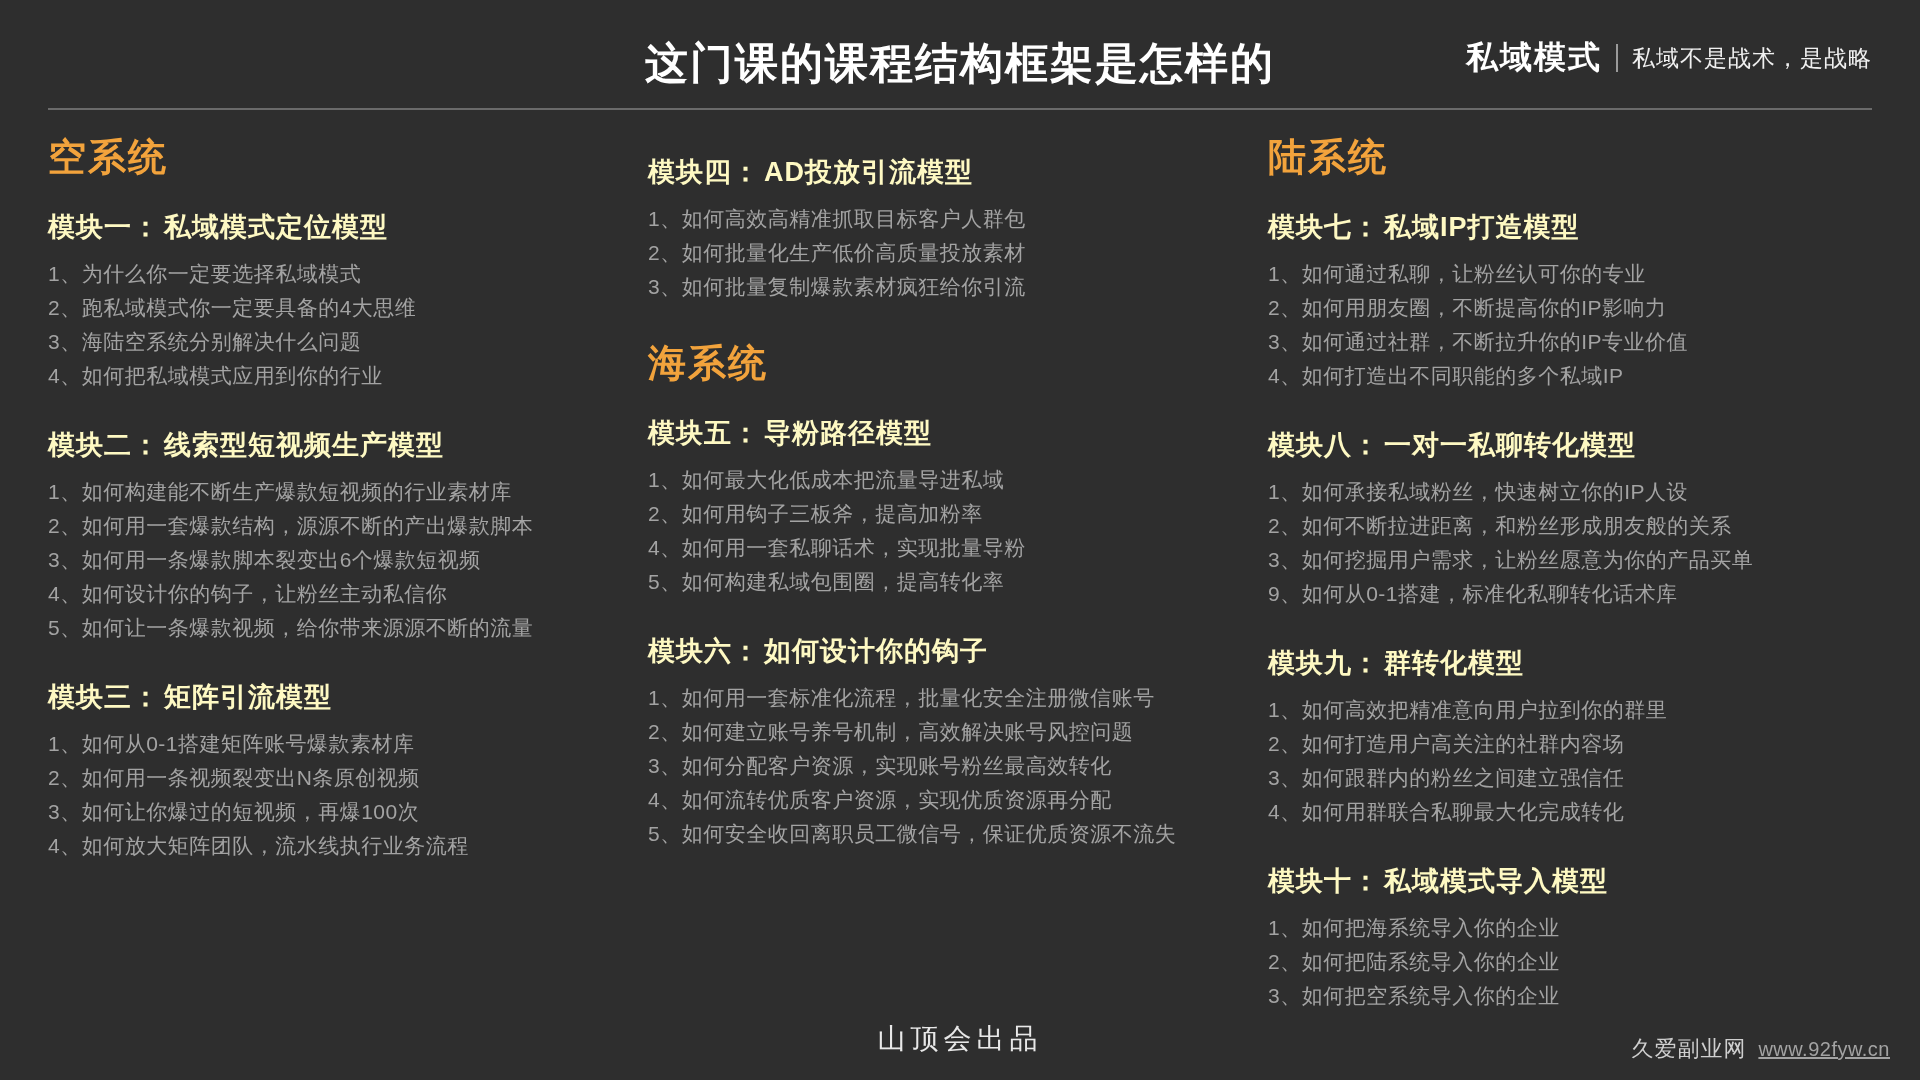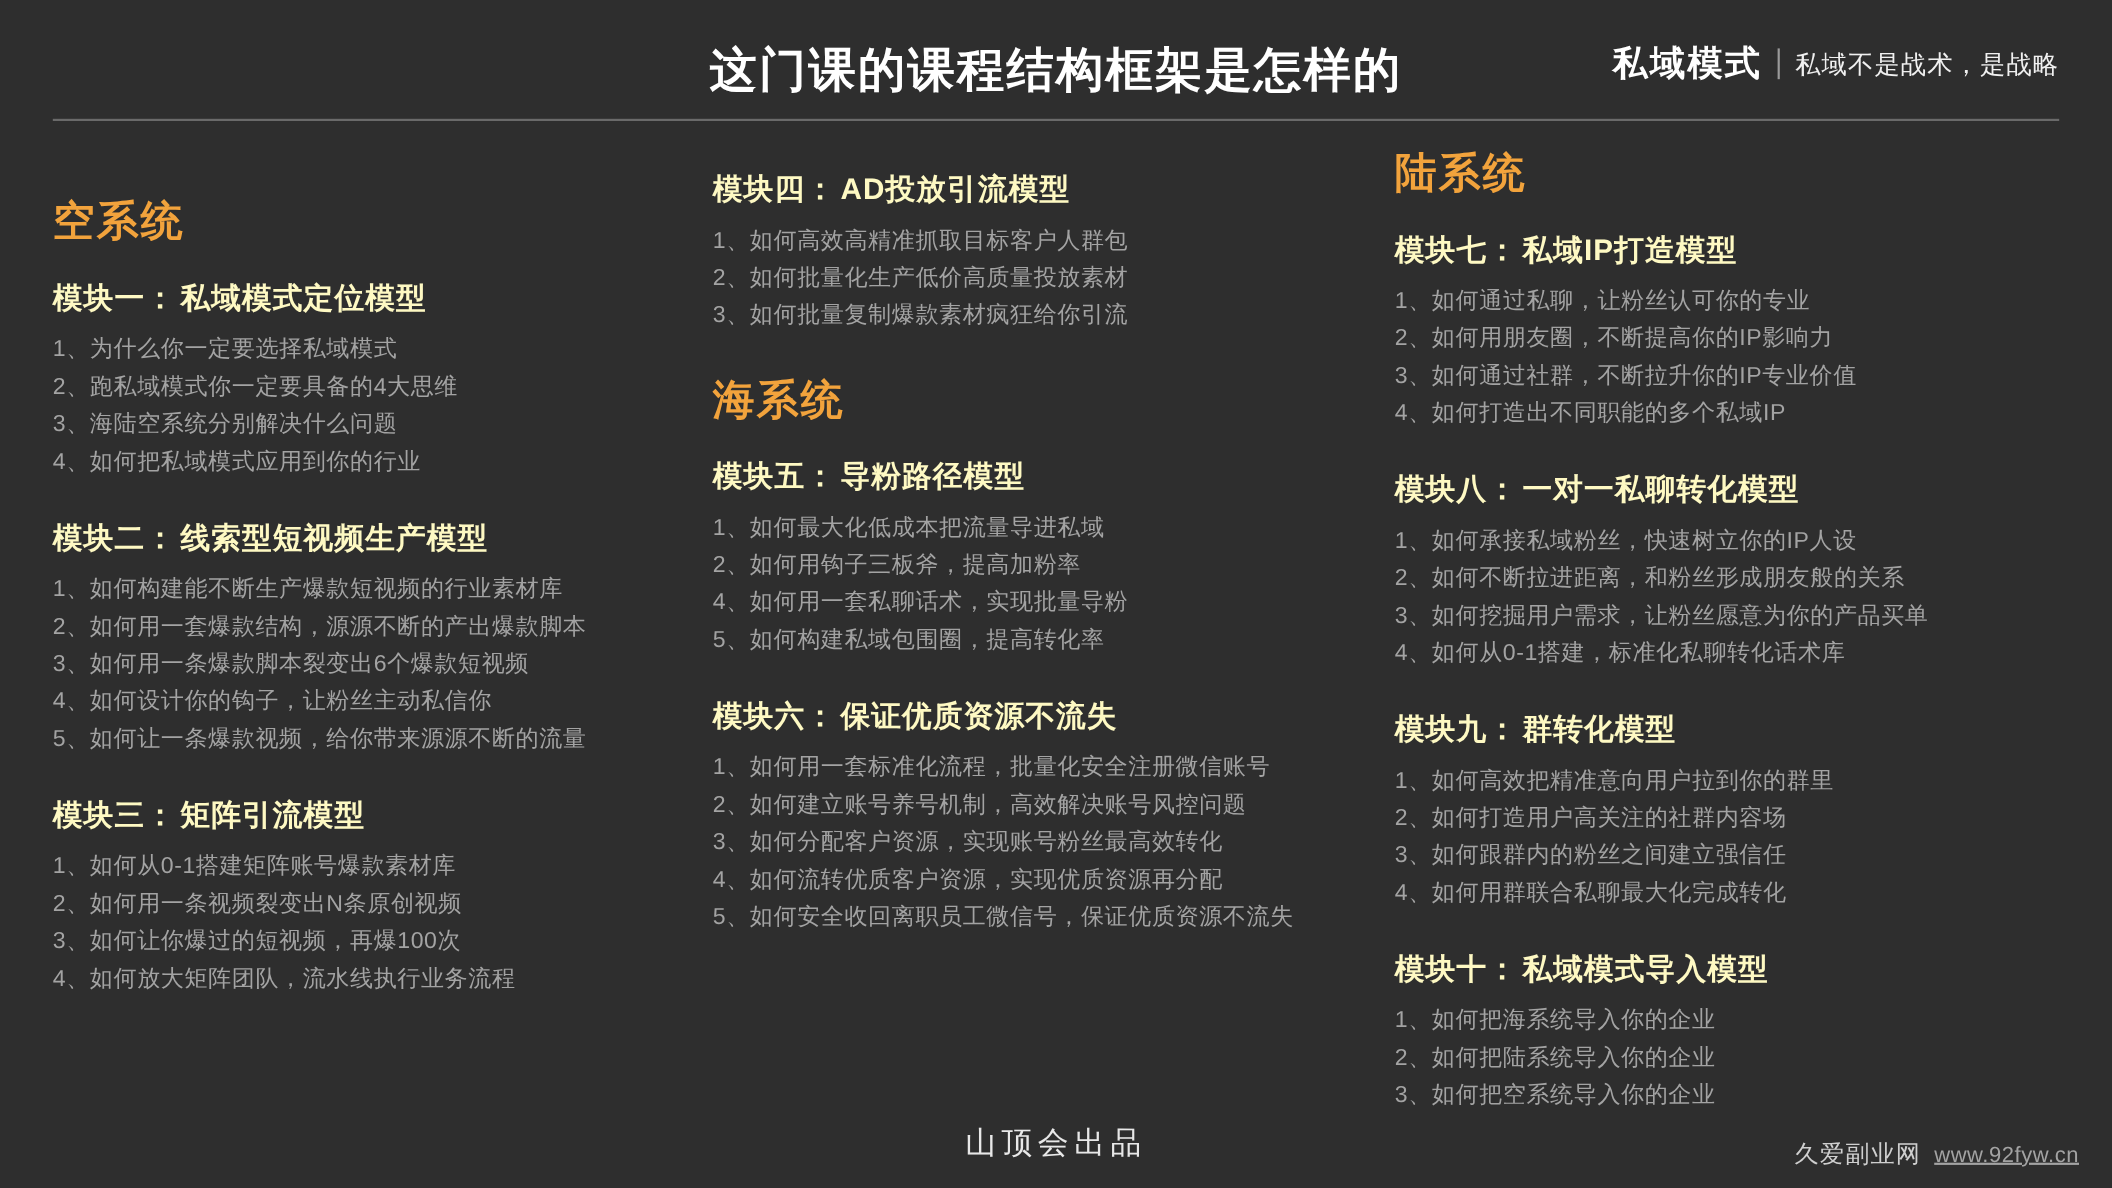--- a/index.html
+++ b/index.html
@@ -74,21 +74,21 @@
     position: absolute;
     top: 132px;
     left: 48px;
     right: 48px;
     display: flex;
     gap: 0px;
   }
   .col {
     box-sizing: border-box;
   }
-  .col-1 { width: 600px; padding-right: 30px; margin-top: 44px; }
+  .col-1 { width: 600px; padding-right: 30px; }
   .col-2 { width: 620px; padding-right: 30px; }
   .col-3 { width: 600px; }
 
   .system-title {
     color: #f2a33c;
     font-size: 38px;
     font-weight: bold;
     letter-spacing: 2px;
     margin: 0 0 26px 0;
   }
@@ -215,21 +215,21 @@
           <span class="mod-label">模块五：</span><span>导粉路径模型</span>
         </div>
         <div class="item">1、如何最大化低成本把流量导进私域</div>
         <div class="item">2、如何用钩子三板斧，提高加粉率</div>
         <div class="item">4、如何用一套私聊话术，实现批量导粉</div>
         <div class="item">5、如何构建私域包围圈，提高转化率</div>
       </div>
 
       <div class="module">
         <div class="module-title">
-          <span class="mod-label">模块六：</span><span>保证优质资源不流失</span>
+          <span class="mod-label">模块六：</span><span>如何设计你的钩子</span>
         </div>
         <div class="item">1、如何用一套标准化流程，批量化安全注册微信账号</div>
         <div class="item">2、如何建立账号养号机制，高效解决账号风控问题</div>
         <div class="item">3、如何分配客户资源，实现账号粉丝最高效转化</div>
         <div class="item">4、如何流转优质客户资源，实现优质资源再分配</div>
         <div class="item">5、如何安全收回离职员工微信号，保证优质资源不流失</div>
       </div>
     </div>
 
     <div class="col col-3">
@@ -245,21 +245,21 @@
         <div class="item">4、如何打造出不同职能的多个私域IP</div>
       </div>
 
       <div class="module">
         <div class="module-title">
           <span class="mod-label">模块八：</span><span>一对一私聊转化模型</span>
         </div>
         <div class="item">1、如何承接私域粉丝，快速树立你的IP人设</div>
         <div class="item">2、如何不断拉进距离，和粉丝形成朋友般的关系</div>
         <div class="item">3、如何挖掘用户需求，让粉丝愿意为你的产品买单</div>
-        <div class="item">4、如何从0-1搭建，标准化私聊转化话术库</div>
+        <div class="item">9、如何从0-1搭建，标准化私聊转化话术库</div>
       </div>
 
       <div class="module">
         <div class="module-title">
           <span class="mod-label">模块九：</span><span>群转化模型</span>
         </div>
         <div class="item">1、如何高效把精准意向用户拉到你的群里</div>
         <div class="item">2、如何打造用户高关注的社群内容场</div>
         <div class="item">3、如何跟群内的粉丝之间建立强信任</div>
         <div class="item">4、如何用群联合私聊最大化完成转化</div>

